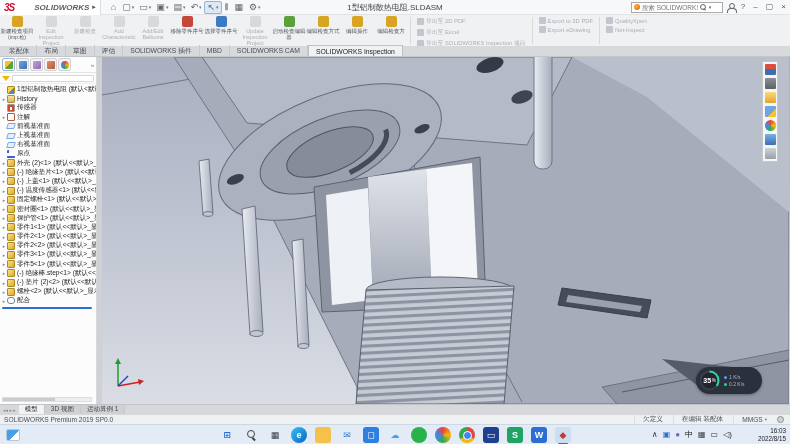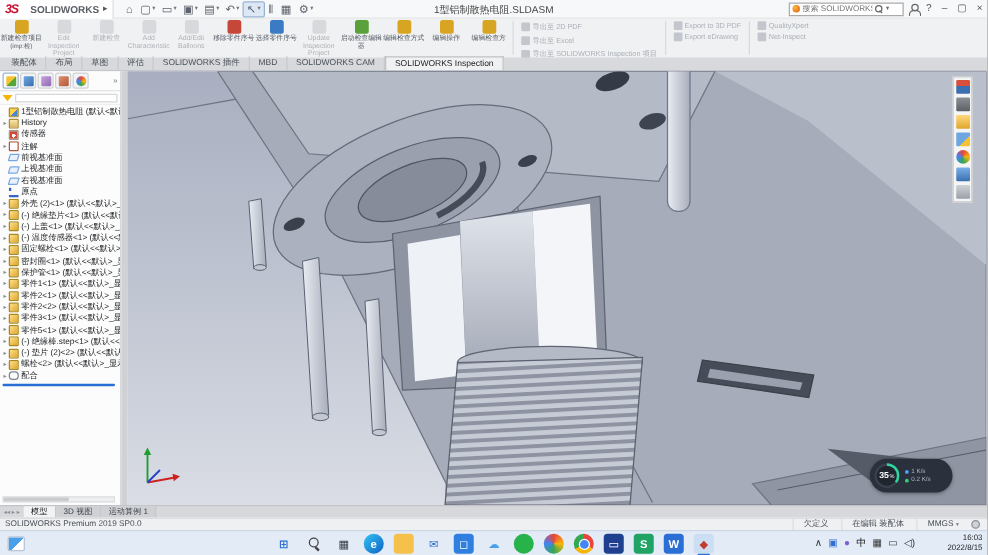--- a/index.html
+++ b/index.html
@@ -3,21 +3,21 @@
 <meta charset="utf-8">
 <style>
   html,body{margin:0;padding:0;background:#888;}
   *{box-sizing:border-box;font-family:"Liberation Sans","DejaVu Sans",sans-serif;}
   .app{position:relative;width:790px;height:444px;background:#f0f1f2;overflow:hidden;font-size:8px;color:#333;}
 
   
   .titlebar{position:absolute;left:0;top:0;width:790px;height:15px;background:#f7f8f9;border-bottom:1px solid #e2e3e5;display:flex;align-items:center;}
   .logo{display:flex;align-items:center;height:33px;padding:0 4px;background:#fff;border-right:1px solid #ddd;}
   .logo .l3s{color:#c8102e;font-weight:bold;font-style:italic;font-size:10px;letter-spacing:-1px;}
-  .logo .lw{color:#5a5f66;font-weight:bold;font-size:8px;margin-left:10px;letter-spacing:0;}
+  .logo .lw{color:#5a5f66;font-weight:bold;font-style:italic;font-size:8px;margin-left:20px;letter-spacing:0;}
   .logo .fly{color:#555;font-size:7px;margin-left:3px;}
   .qa{display:flex;align-items:center;margin-left:8px;gap:1px;}
   .qa-it{display:flex;align-items:center;padding:1px 2px;border-radius:2px;color:#5d646e;font-size:9px;line-height:9px;}
   .qa-it.sel{border:1px solid #9ab4d4;background:#dce8f6;}
   .qa-it .dd{font-size:5px;color:#777;margin-left:1px;}
   .win-title{position:absolute;left:50%;transform:translateX(-50%);top:2px;font-size:8px;color:#444;white-space:nowrap;}
   .tb-right{position:absolute;right:2px;top:1px;display:flex;align-items:center;gap:4px;}
   .searchbox{display:flex;align-items:center;gap:2px;width:92px;height:11px;border:1px solid #aaa;background:#fff;padding:0 2px;}
   .searchbox .sph{width:6px;height:6px;border-radius:50%;background:radial-gradient(circle at 35% 35%,#ffb53c,#d85a12);}
   .searchbox input{border:0;outline:0;width:56px;font-size:6.5px;color:#888;background:transparent;padding:0;}

